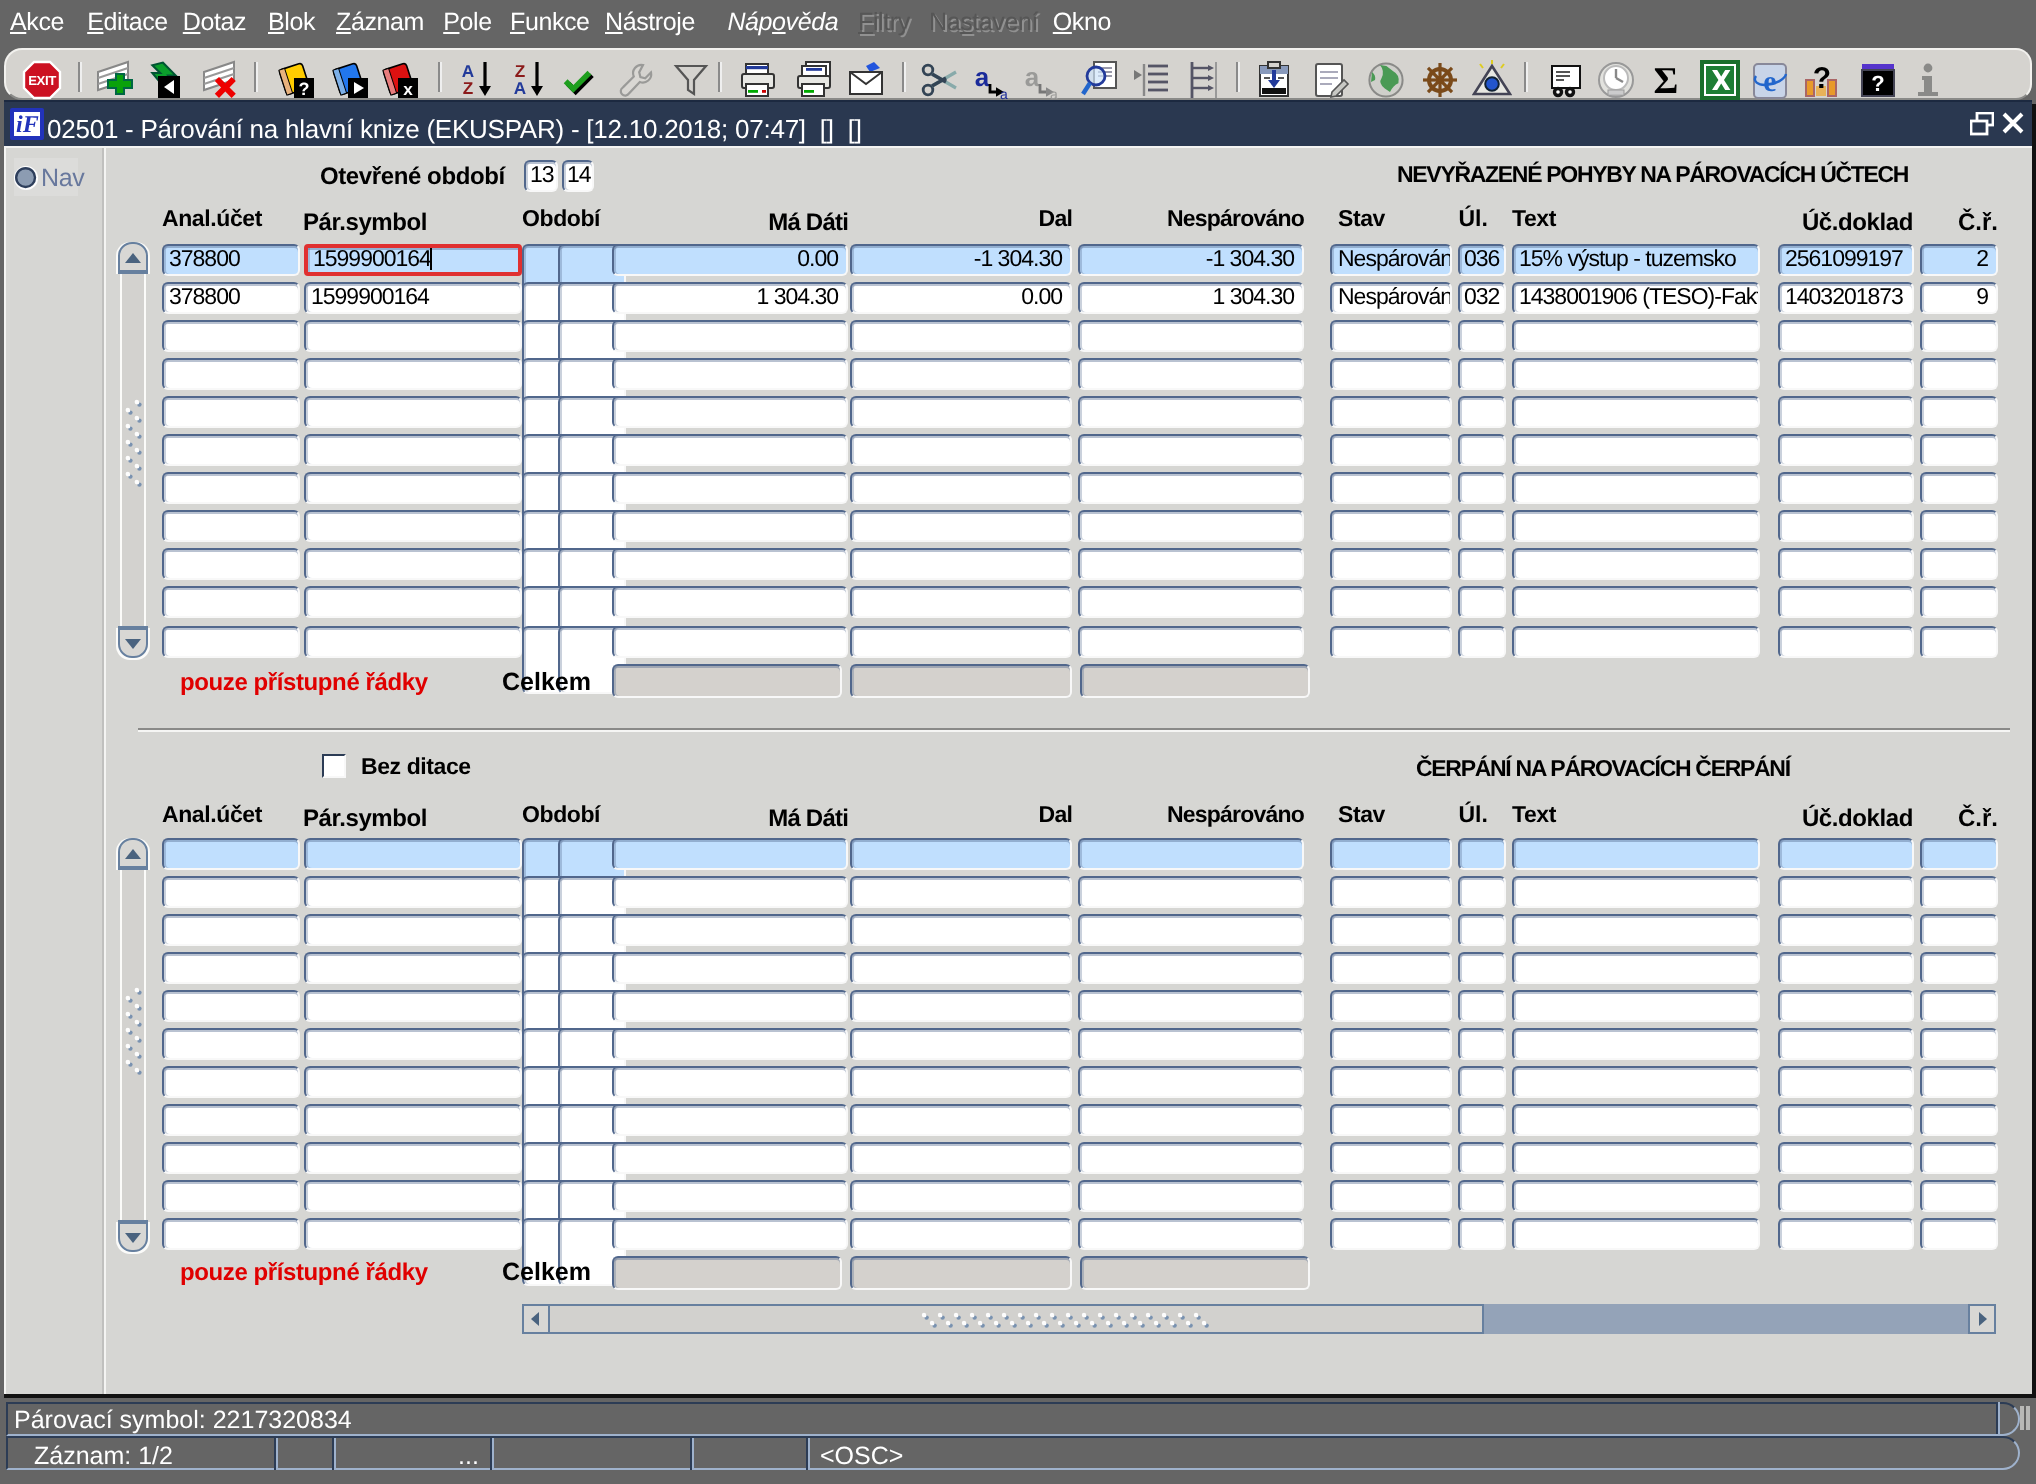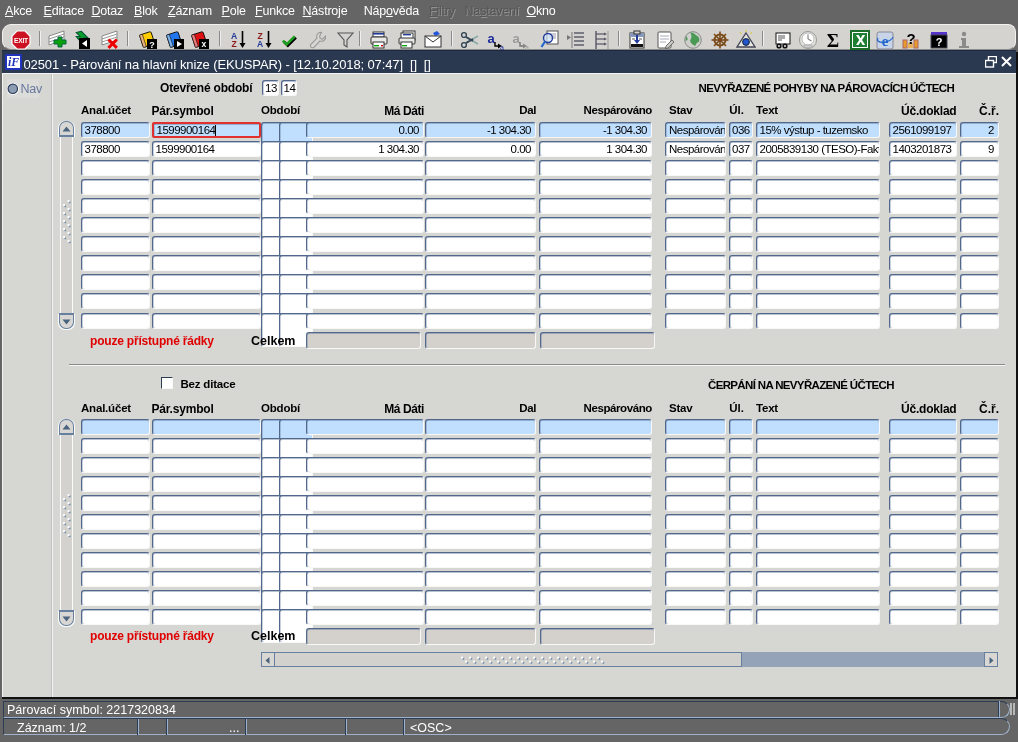--- a/index.html
+++ b/index.html
@@ -25,21 +25,21 @@
 <body>
 
 <div class="menu " style="left:5px;"><u>A</u>kce</div>
 <div class="menu " style="left:43.6px;"><u>E</u>ditace</div>
 <div class="menu " style="left:91.4px;"><u>D</u>otaz</div>
 <div class="menu " style="left:134px;"><u>B</u>lok</div>
 <div class="menu " style="left:168px;"><u>Z</u>áznam</div>
 <div class="menu " style="left:221.6px;"><u>P</u>ole</div>
 <div class="menu " style="left:255px;"><u>F</u>unkce</div>
 <div class="menu " style="left:302.5px;"><u>N</u>ástroje</div>
-<div class="menu " style="left:363.7px;">Náp<u>o</u>věda</div>
+<div class="menu " style="left:363.7px;font-style:italic;">Náp<u>o</u>věda</div>
 <div class="menu gray" style="left:429px;"><u>F</u>iltry</div>
 <div class="menu gray" style="left:464.5px;">Na<u>s</u>tavení</div>
 <div class="menu " style="left:526.4px;"><u>O</u>kno</div>
 <div class="ab" style="left:2px;top:24px;width:1014px;height:26px;background:#d5d3cf;border:1px solid #f2f1ee;border-bottom:1px solid #8a8a88;border-radius:9px 8px 8px 9px;"></div>
 <div class="sep" style="left:38.5px;"></div>
 <div class="sep" style="left:126.5px;"></div>
 <div class="sep" style="left:218.5px;"></div>
 <div class="sep" style="left:359px;"></div>
 <div class="sep" style="left:450.5px;"></div>
 <div class="sep" style="left:618px;"></div>
@@ -331,22 +331,22 @@
 <div class="f blue" style="left:888.5px;top:121.5px;width:68px;">2561099197</div>
 <div class="f blue num" style="left:959.5px;top:121.5px;width:39.5px;">2</div>
 <div class="f" style="left:80.5px;top:140.6px;width:69.5px;">378800</div>
 <div class="f" style="left:151.5px;top:140.6px;width:109px;">1599900164</div>
 <div class="f ctr" style="left:261px;top:140.6px;width:16px;">12</div>
 <div class="f ctr" style="left:278.5px;top:140.6px;width:16.5px;">14</div>
 <div class="f num" style="left:305.5px;top:140.6px;width:118.5px;">1 304.30</div>
 <div class="f num" style="left:425px;top:140.6px;width:111px;">0.00</div>
 <div class="f num" style="left:539px;top:140.6px;width:113px;">1 304.30</div>
 <div class="f" style="left:665px;top:140.6px;width:61px;">Nespárován</div>
-<div class="f ul9" style="left:729px;top:140.6px;width:24px;">037</div>
-<div class="f" style="left:755.5px;top:140.6px;width:124.5px;">2005839130 (TESO)-Fakt</div>
+<div class="f ul9" style="left:729px;top:140.6px;width:24px;">032</div>
+<div class="f" style="left:755.5px;top:140.6px;width:124.5px;">1438001906 (TESO)-Fakt</div>
 <div class="f" style="left:888.5px;top:140.6px;width:68px;">1403201873</div>
 <div class="f num" style="left:959.5px;top:140.6px;width:39.5px;">9</div>
 <div class="f" style="left:80.5px;top:159.7px;width:69.5px;"></div>
 <div class="f" style="left:151.5px;top:159.7px;width:109px;"></div>
 <div class="f ctr" style="left:261px;top:159.7px;width:16px;"></div>
 <div class="f ctr" style="left:278.5px;top:159.7px;width:16.5px;"></div>
 <div class="f num" style="left:305.5px;top:159.7px;width:118.5px;"></div>
 <div class="f num" style="left:425px;top:159.7px;width:111px;"></div>
 <div class="f num" style="left:539px;top:159.7px;width:113px;"></div>
 <div class="f" style="left:665px;top:159.7px;width:61px;"></div>
@@ -493,21 +493,21 @@
       <polygon points="6.5,9.5 10.5,4.5 2.5,4.5" fill="#4a637f"></polygon>
     </svg></div>
 <div class="lbl" style="left:90px;top:333.5px;color:#e00000;font-size:12px;letter-spacing:-0.2px;">pouze přístupné řádky</div>
 <div class="lbl" style="left:251px;top:333.5px;font-size:12.5px;letter-spacing:0;">Celkem</div>
 <div class="f tot" style="left:306px;top:332px;width:115px;height:17px;"></div>
 <div class="f tot" style="left:424.5px;top:332px;width:111.5px;height:17px;"></div>
 <div class="f tot" style="left:540px;top:332px;width:115px;height:17px;"></div>
 <div class="ab" style="left:69px;top:364px;width:936px;height:2px;border-top:1px solid #8a8a88;border-bottom:1px solid #f6f6f4;"></div>
 <div class="ab" style="left:160.5px;top:376.5px;width:12px;height:12px;background:#fff;border:1px solid #2c3c55;border-bottom-color:#f8f8f8;border-right-color:#f8f8f8;"></div>
 <div class="lbl" style="left:180.5px;top:377.5px;font-size:11.5px;letter-spacing:-0.2px;">Bez ditace</div>
-<div class="lbl" style="left:708px;top:379px;letter-spacing:-0.65px;">ČERPÁNÍ NA NEVYŘAZENÉ ÚČTECH</div>
+<div class="lbl" style="left:708px;top:379px;letter-spacing:-0.65px;">ČERPÁNÍ NA PÁROVACÍCH ČERPÁNÍ</div>
 <div class="lbl" style="left:81px;top:401.5px;letter-spacing:-0.2px;">Anal.účet</div>
 <div class="lbl" style="left:151.5px;top:401.5px;font-size:12px;letter-spacing:-0.2px;">Pár.symbol</div>
 <div class="lbl" style="left:261px;top:401.5px;letter-spacing:-0.2px;">Období</div>
 <div class="lbl" style="left:305.5px;top:401.5px;width:118.5px;text-align:right;font-size:12px;">Má Dáti</div>
 <div class="lbl" style="left:425px;top:401.5px;width:111px;text-align:right;">Dal</div>
 <div class="lbl" style="left:539px;top:401.5px;width:113px;text-align:right;">Nespárováno</div>
 <div class="lbl" style="left:669px;top:401.5px;letter-spacing:-0.2px;">Stav</div>
 <div class="lbl" style="left:729.2px;top:401.5px;letter-spacing:0;">Úl.</div>
 <div class="lbl" style="left:756px;top:401.5px;letter-spacing:-0.2px;">Text</div>
 <div class="lbl" style="left:886.5px;top:401.5px;width:70px;text-align:right;font-size:12px;letter-spacing:-0.2px;">Úč.doklad</div>

